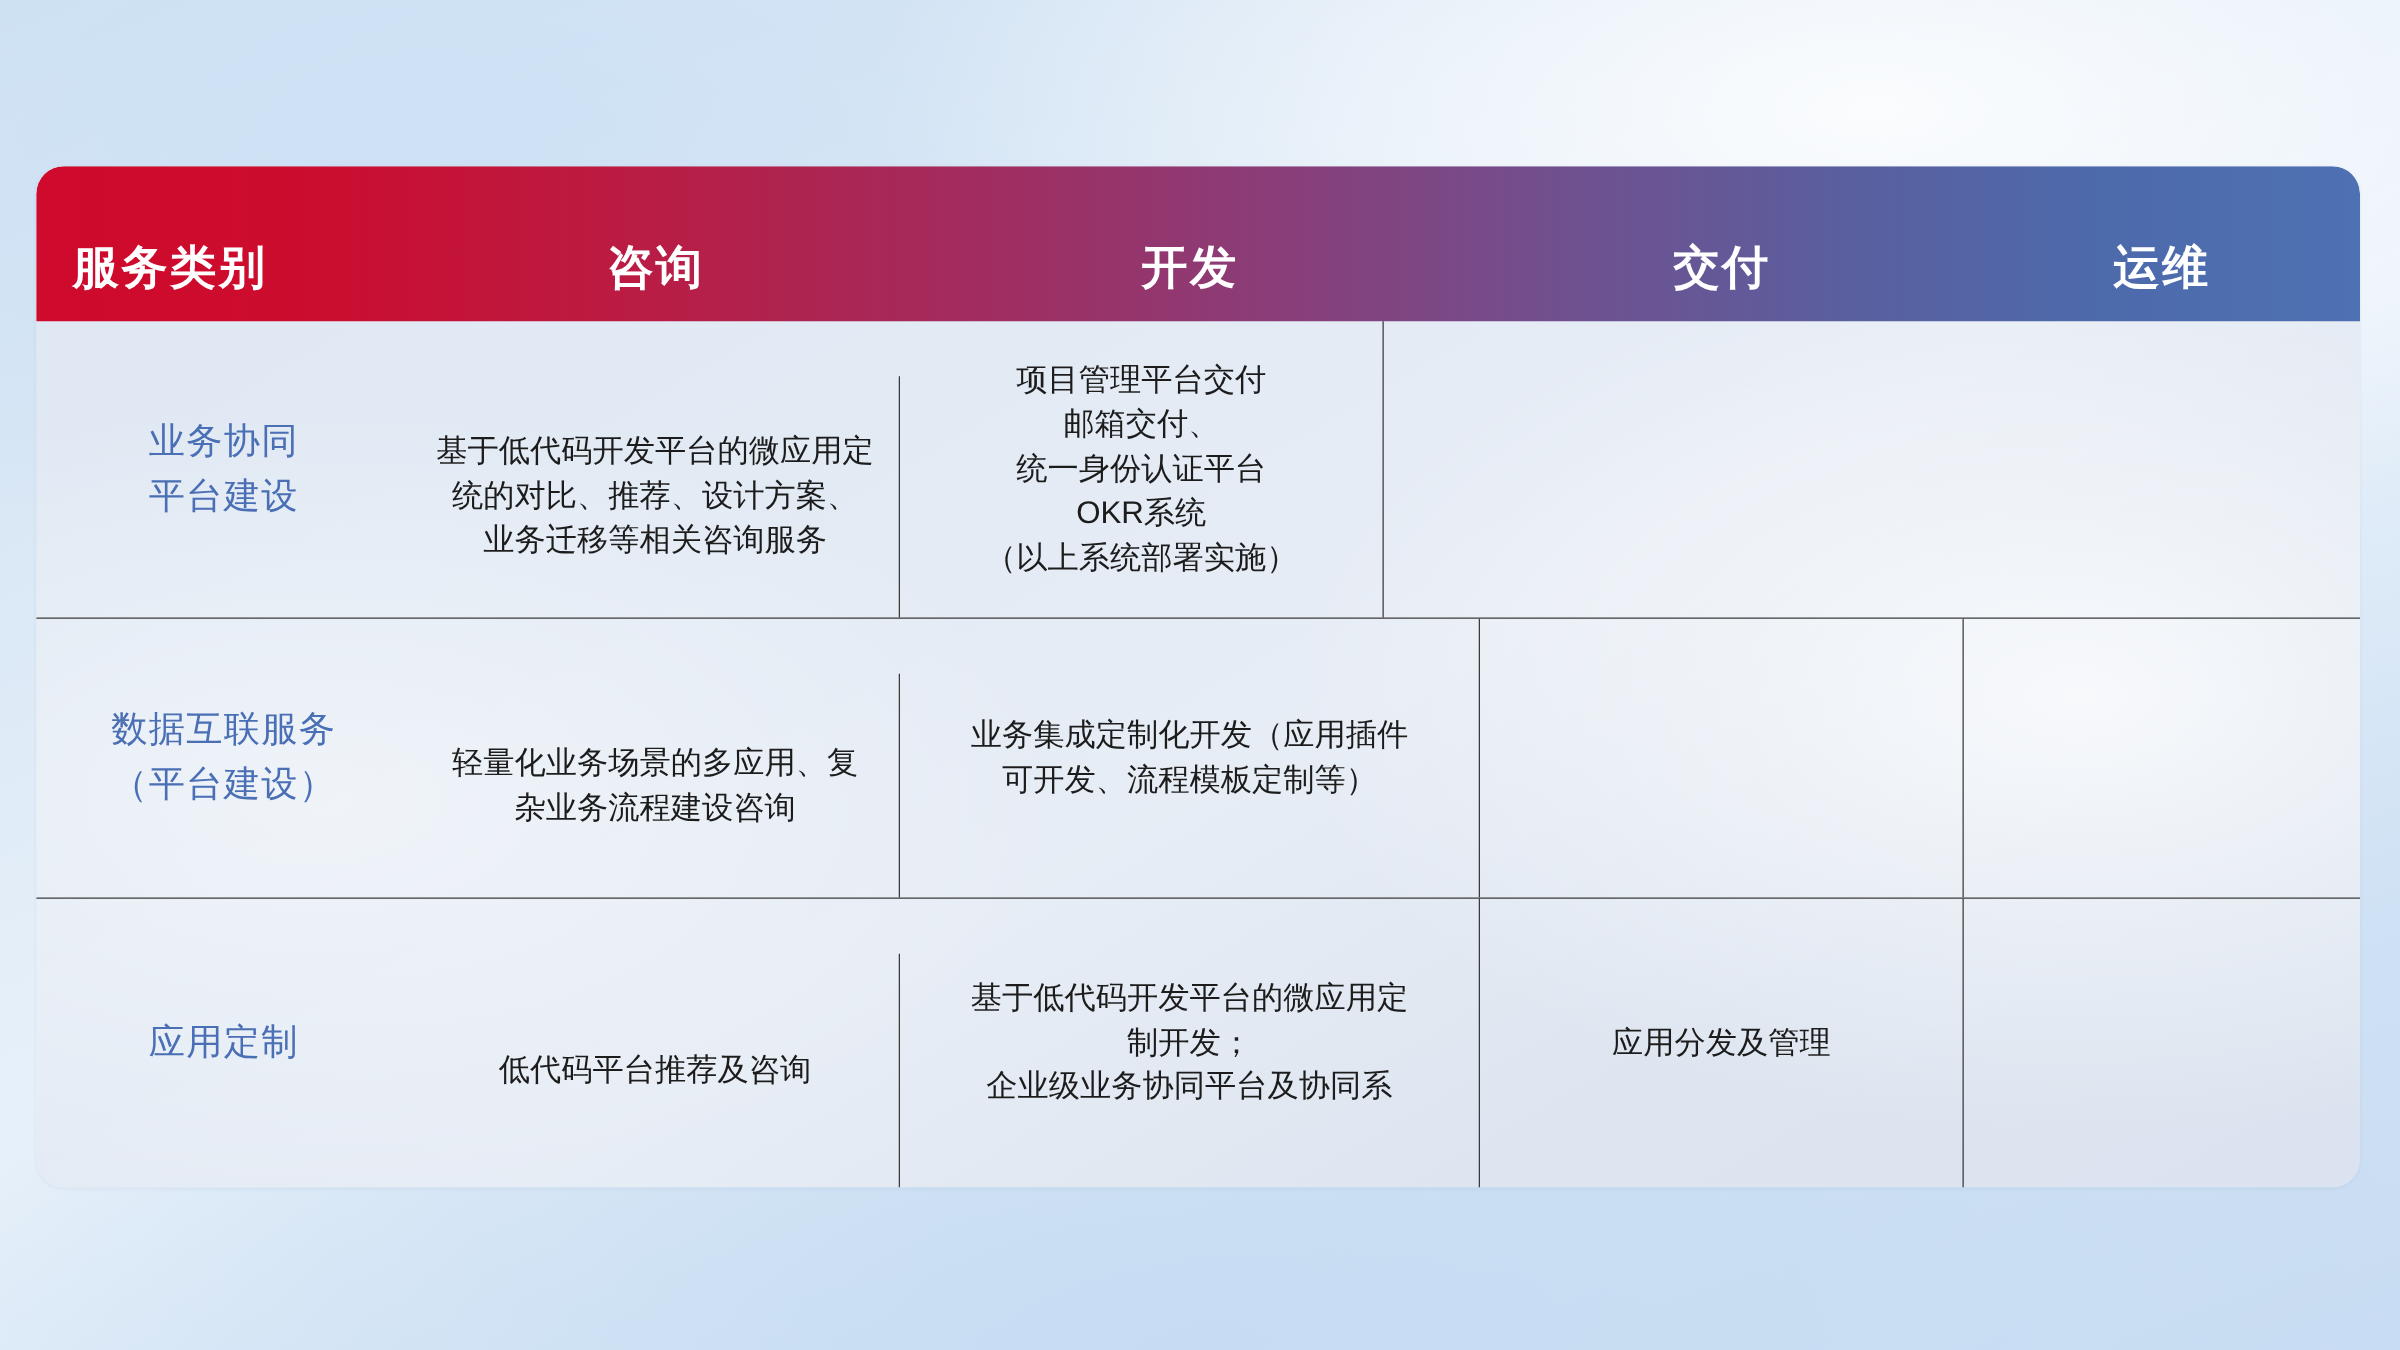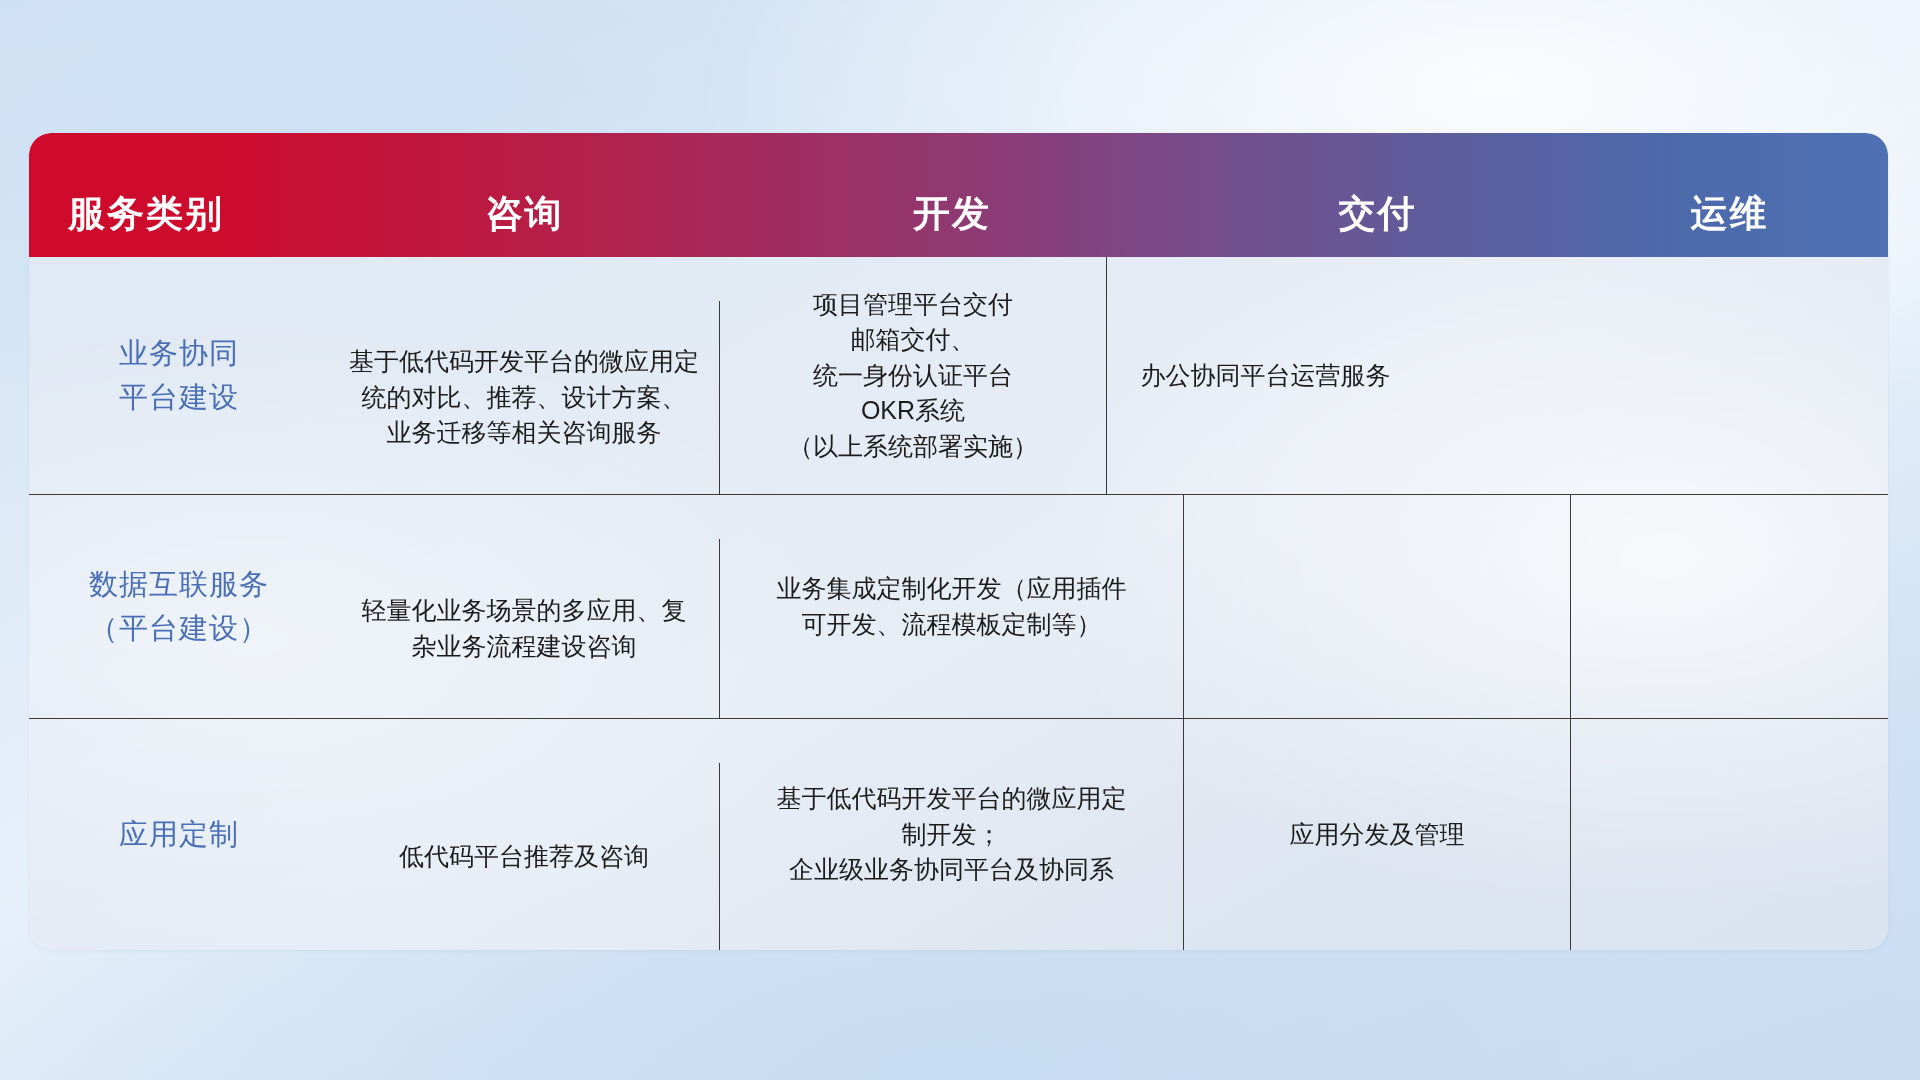--- a/index.html
+++ b/index.html
@@ -64,21 +64,21 @@
     white-space: nowrap;
   }
 
   
   .col-1 { width: 300px; }
   .col-2 { width: 391px; margin-top: 44px; }
   .col-3 { width: 464px; }
   .col-4 { width: 387px; }
   .col-5 { width: 317px; }
 
-  .head-cell.col-1 { text-align: left; padding-left: 39px; margin-top: 17px; }
+  .head-cell.col-1 { text-align: left; padding-left: 29px; margin-top: 17px; }
 
   
   #table-body { display: block; }
 
   .trow {
     display: flex;
     align-items: stretch;
   }
   .trow + .trow { border-top: 1.6px solid #3a3a3a; }
 
@@ -130,21 +130,20 @@
       <div class="tcell col-1 cat-cell">业务协同
 平台建设</div>
       <div class="tcell col-2">基于低代码开发平台的微应用定
 统的对比、推荐、设计方案、
 业务迁移等相关咨询服务</div>
       <div class="tcell col-4">项目管理平台交付
 邮箱交付、
 统一身份认证平台
 OKR系统
 （以上系统部署实施）</div>
-      <div class="tcell col-5">办公协同平台运营服务</div>
     </div>
 
     <div class="trow row-2">
       <div class="tcell col-1 cat-cell">数据互联服务
 （平台建设）</div>
       <div class="tcell col-2">轻量化业务场景的多应用、复
 杂业务流程建设咨询</div>
       <div class="tcell col-3">业务集成定制化开发（应用插件
 可开发、流程模板定制等）</div>
       <div class="tcell col-4"></div>

